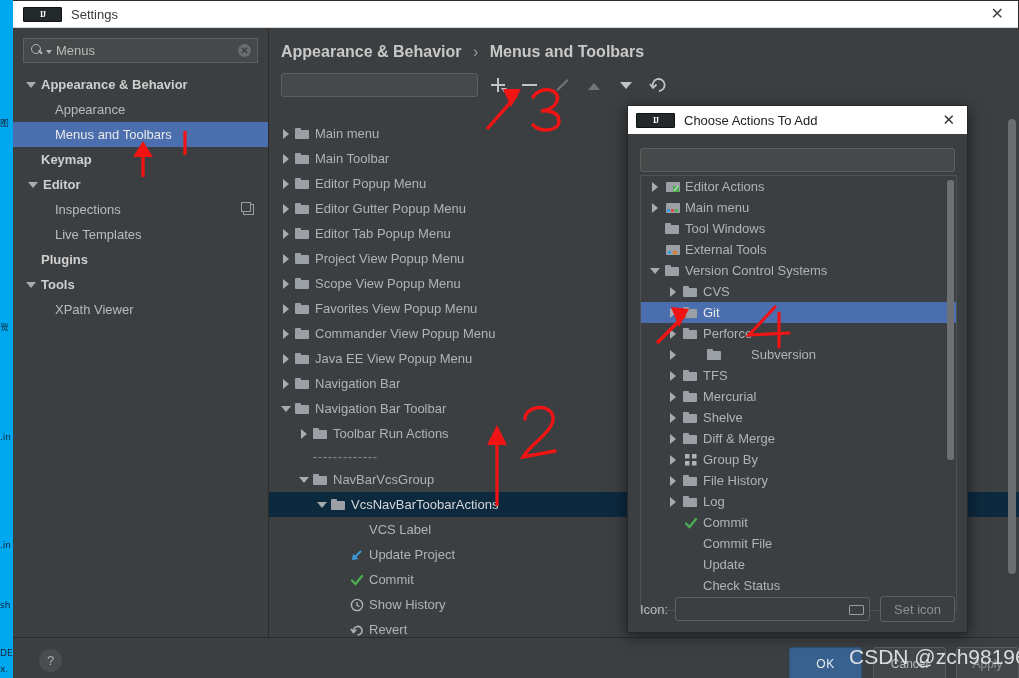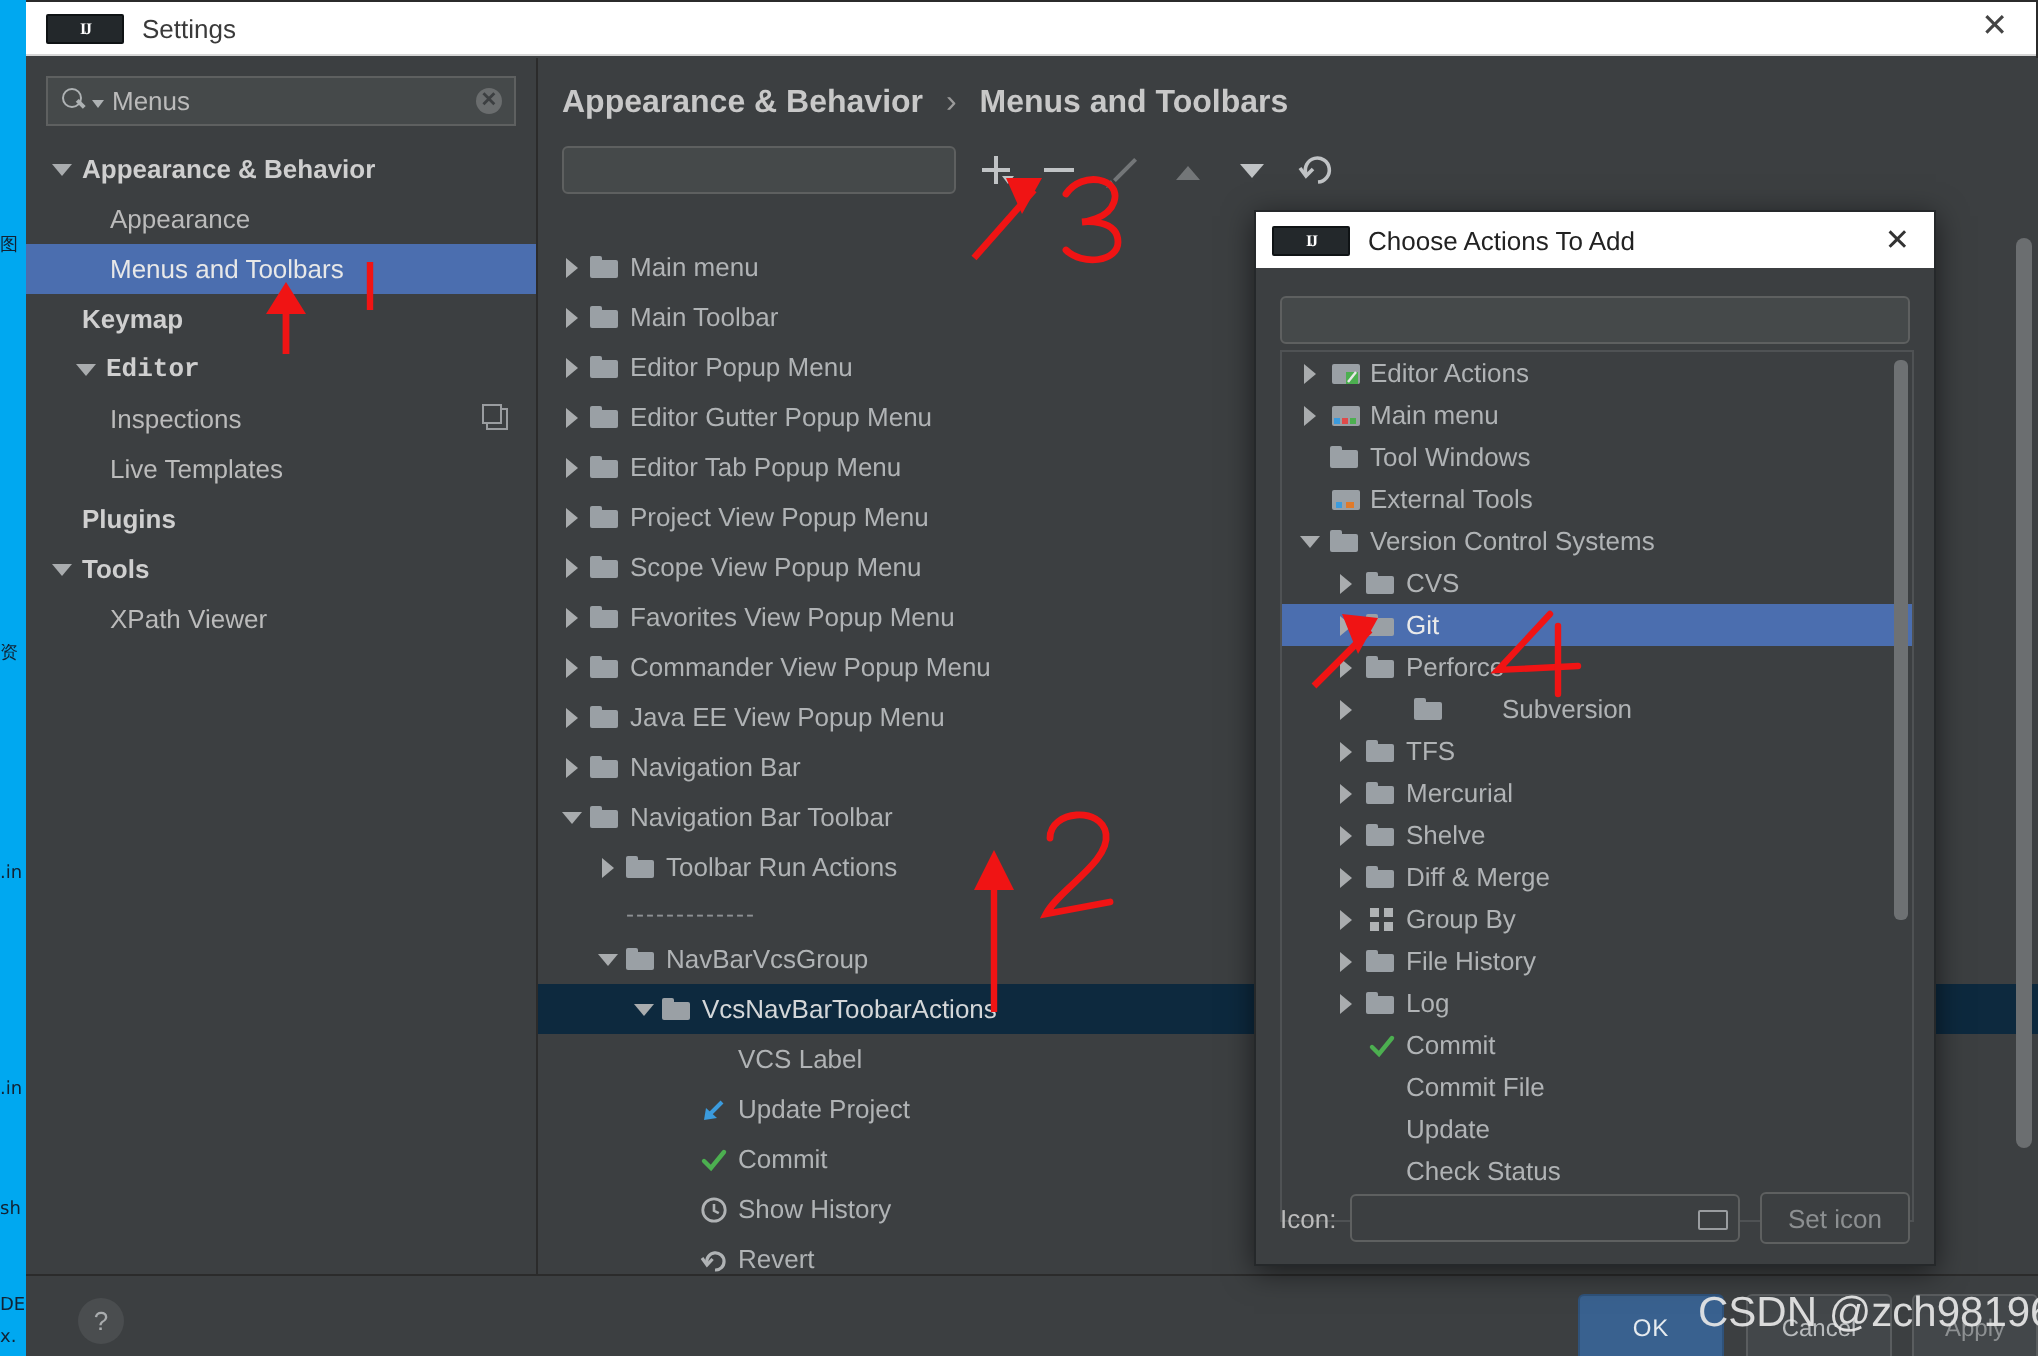--- a/index.html
+++ b/index.html
@@ -201,21 +201,21 @@
           <div class="srow indent1">
             <span class="slabel">Appearance</span>
           </div>
           <div class="srow sel indent1">
             <span class="slabel">Menus and Toolbars</span>
           </div>
           <div class="srow bold" style="padding-left: 10px;">
             <span class="tw"></span>
             <span class="slabel">Keymap</span>
           </div>
-          <div class="srow bold" style="padding-left: 22px; font-family: Liberation Mono, monospace;">
+          <div class="srow bold" style="padding-left: 12px;">
             <span class="tw">
               <i class="tri-d"></i>
             </span>
             <span class="slabel">Editor</span>
           </div>
           <div class="srow indent1">
             <span class="slabel">Inspections</span>
             <span class="copyicon"></span>
           </div>
           <div class="srow indent1">

